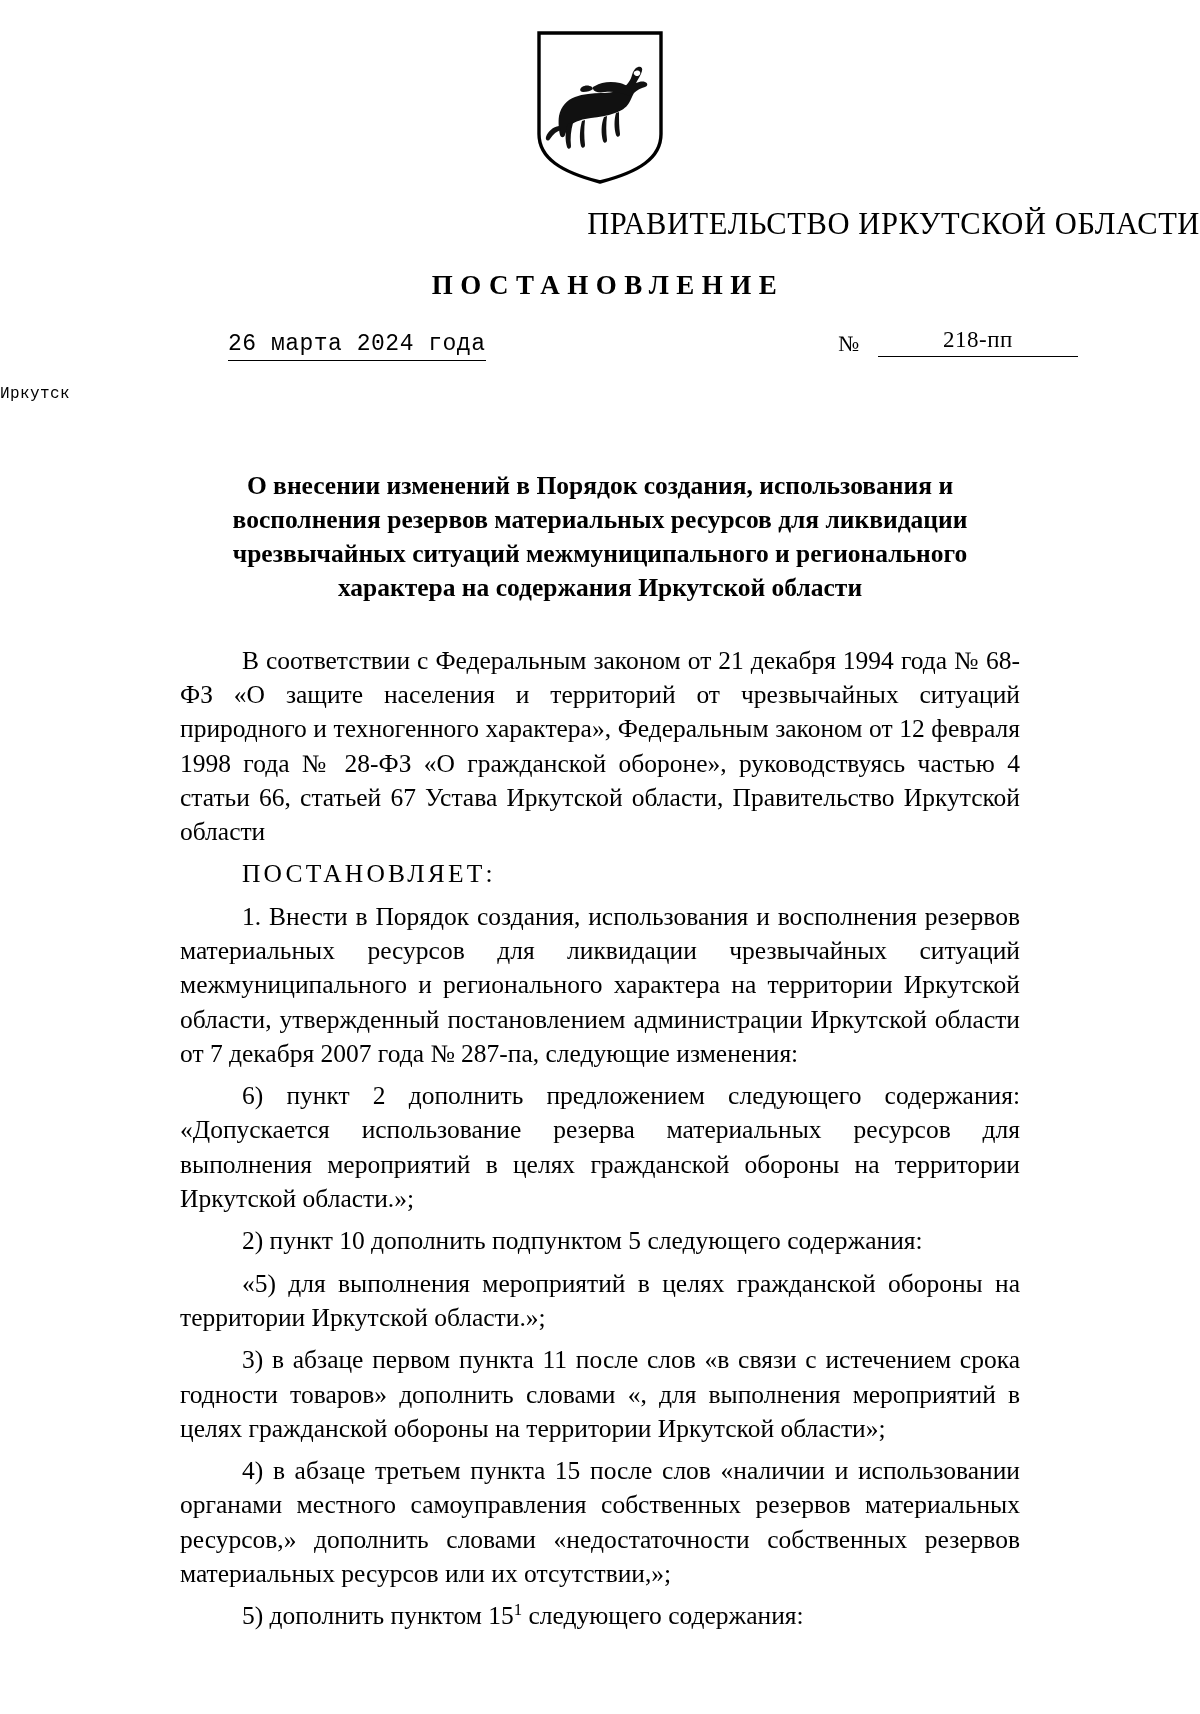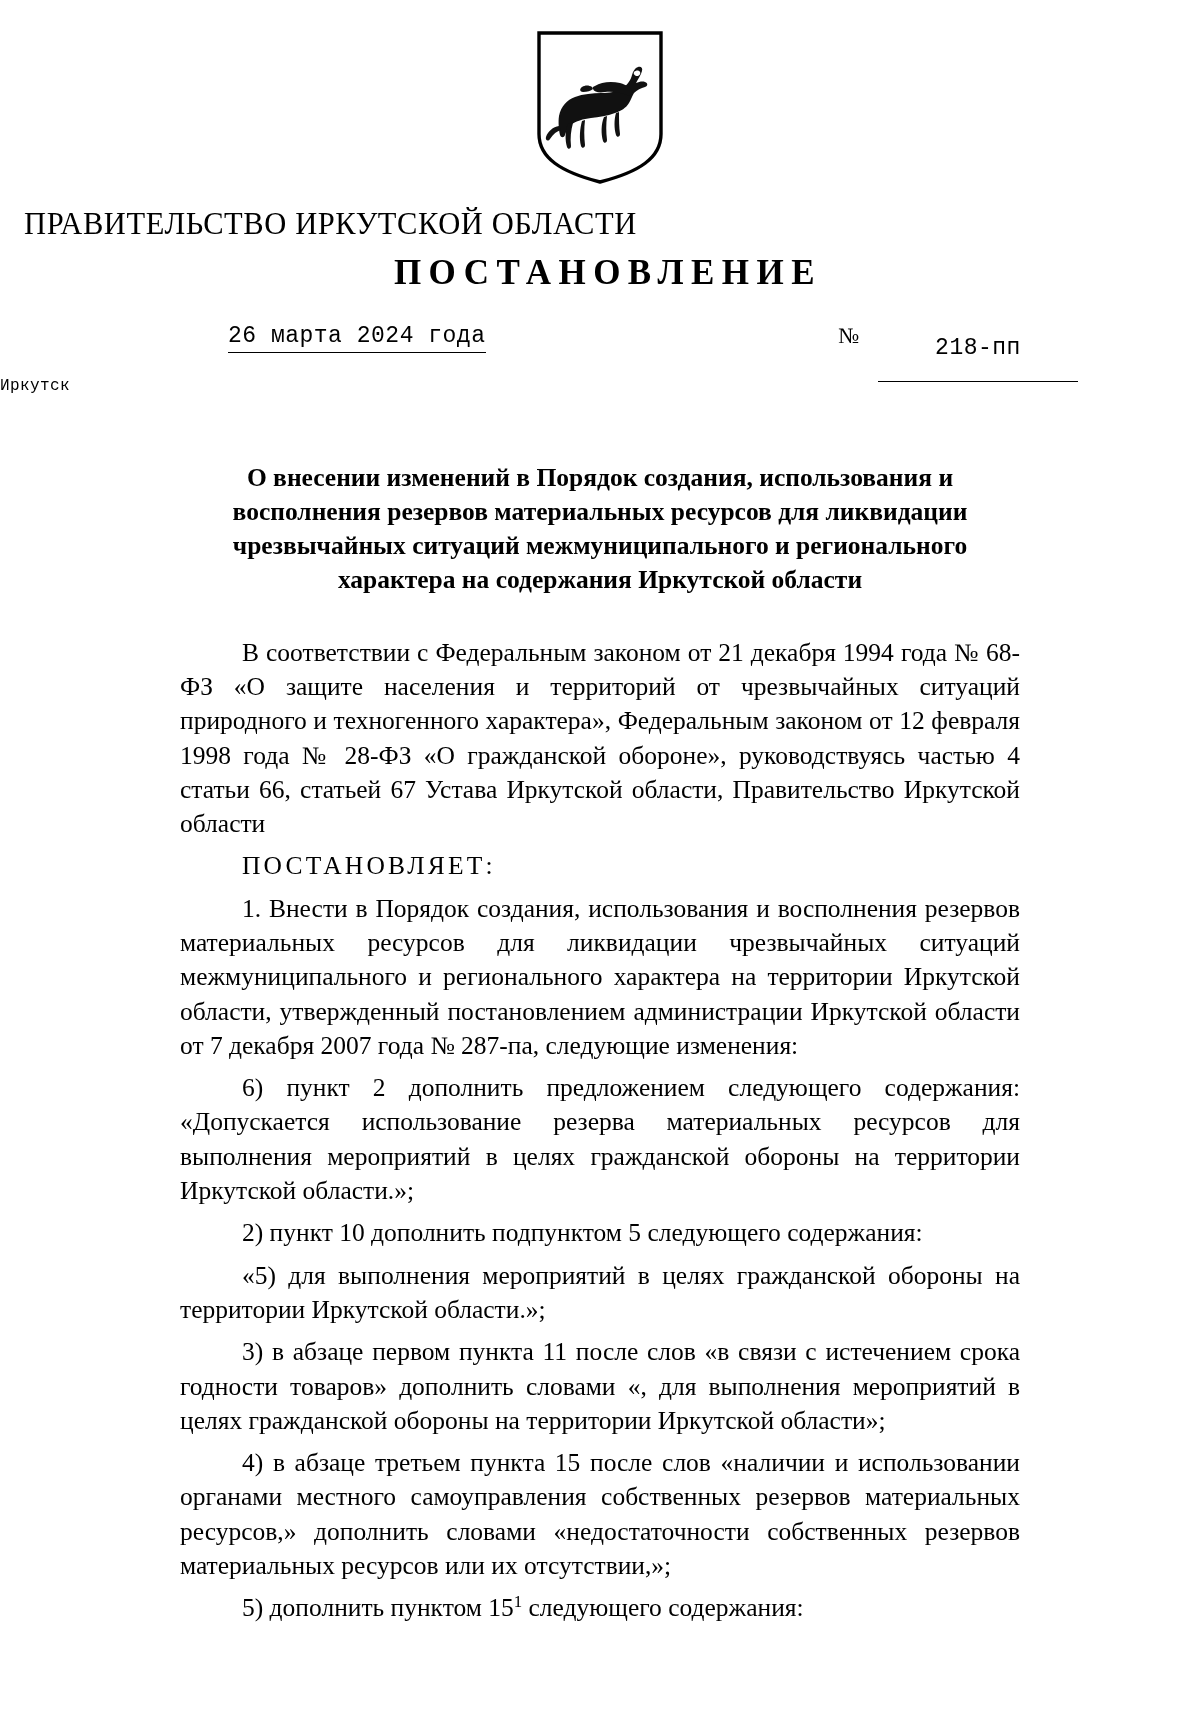--- a/index.html
+++ b/index.html
@@ -28,33 +28,32 @@
     justify-content: center;
     padding-top: 30px;
   }
   .emblem {
     width: 130px;
     height: 155px;
   }
 
   
   .gov-title {
-    text-align: left;
+    text-align: right;
     font-size: 30.5px;
     letter-spacing: 0.6px;
     margin-top: 22px;
     font-family: "Liberation Serif", serif;
-    margin-left: 24px;
   }
   .doc-type {
     text-align: center;
-    font-size: 35px;
+    font-size: 27px;
     font-weight: bold;
     letter-spacing: 7.5px;
-    margin-top: 11px;
+    margin-top: 28px;
     font-family: "Liberation Serif", serif;
     padding-left: 16px;
   }
 
   
   .datenum {
     position: relative;
     margin-top: 26px;
     height: 42px;
   }
@@ -73,25 +72,25 @@
   .num-label {
     position: absolute;
     left: 838px;
     top: 4px;
     font-family: "Liberation Serif", serif;
     font-size: 22px;
   }
   .num-block {
     position: absolute;
     left: 878px;
-    top: 16px;
-    font-family: Liberation Mono, monospace;
+    top: 0;
+    font-family: Liberation Serif, serif;
     font-size: 23px;
     letter-spacing: 0.5px;
-    padding-bottom: 20px;
+    padding-bottom: 3px;
     border-bottom: 1.6px solid #000;
     min-width: 200px;
     text-align: center;
   }
   .city {
     text-align: left;
     font-family: "Liberation Mono", monospace;
     font-size: 16px;
     margin-top: 16px;
     letter-spacing: 0.4px;

